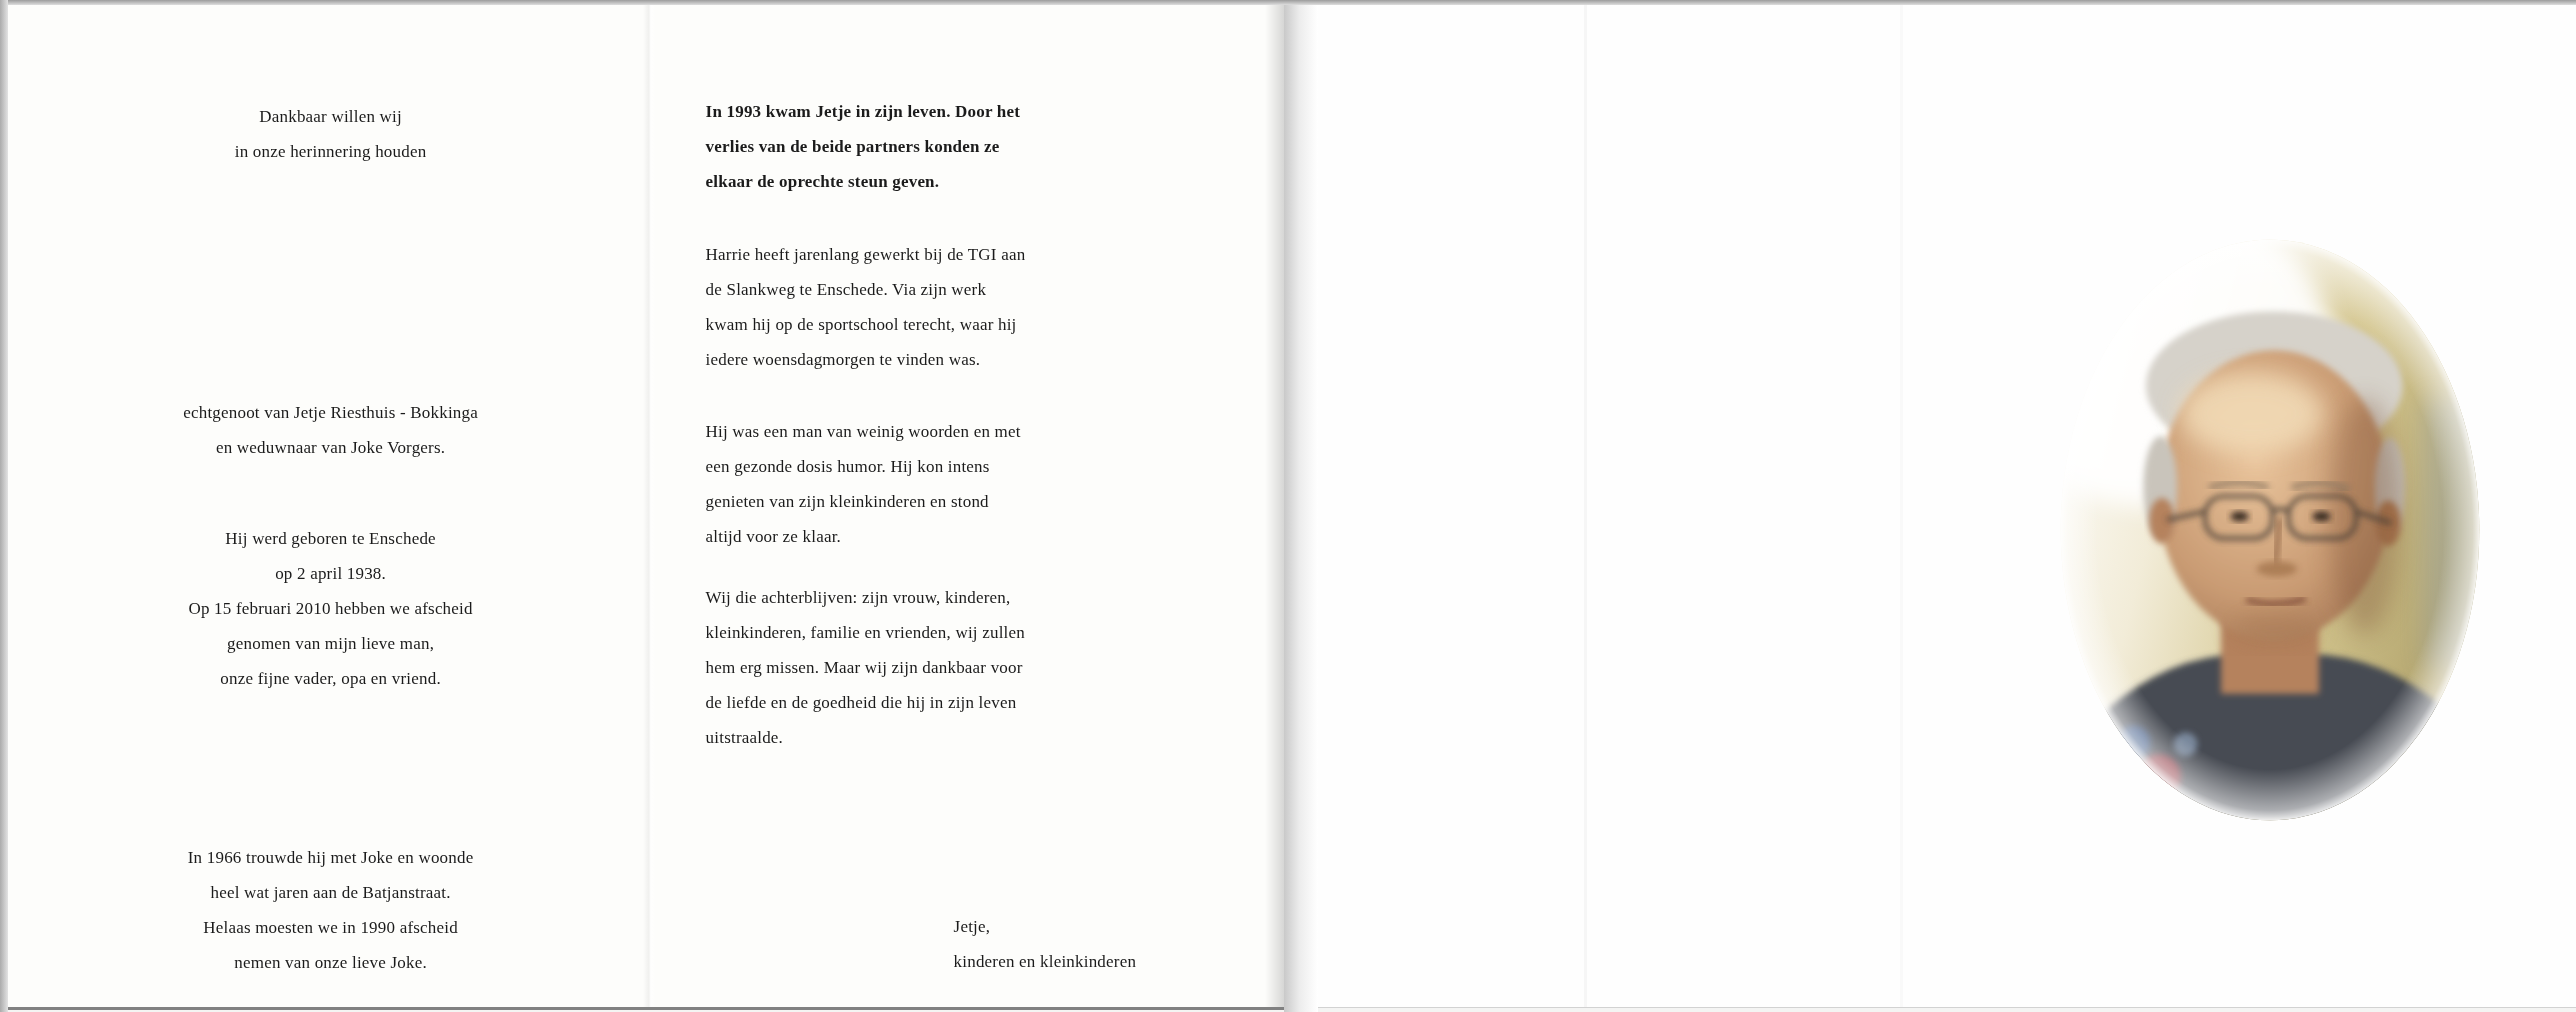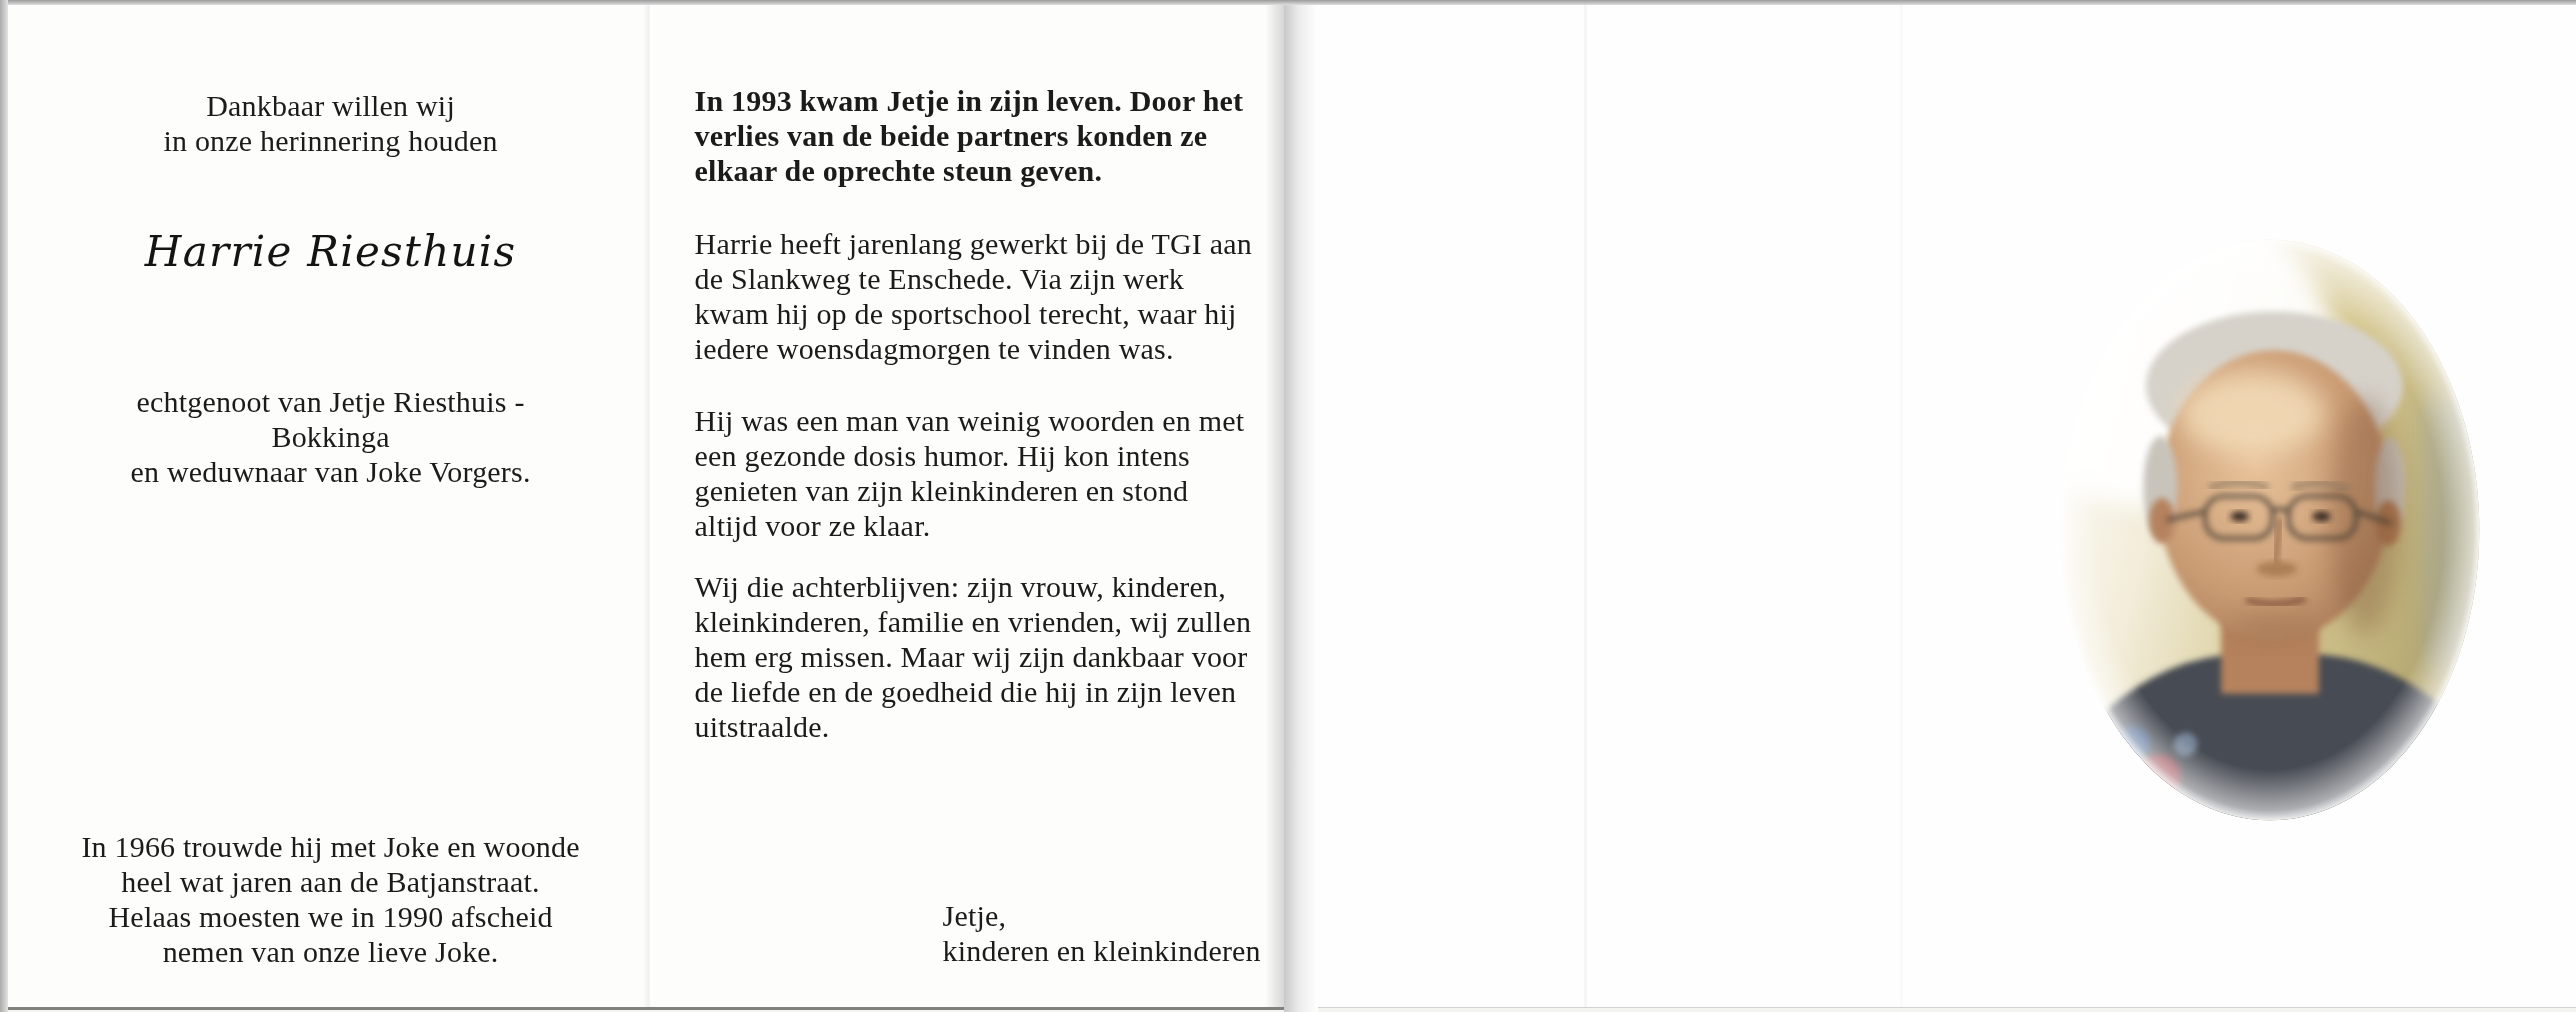--- a/index.html
+++ b/index.html
@@ -24,22 +24,22 @@
     background:linear-gradient(90deg,rgba(0,0,0,0),rgba(0,0,0,0.05) 45%,rgba(255,255,255,0.7) 60%,rgba(0,0,0,0));}
   .streak{position:absolute;top:0;height:100%;background:rgba(0,0,0,0.03);}
   .streak.s1{left:266px;width:3.4px;}
   .streak.s2{left:582px;width:2.5px;background:rgba(0,0,0,0.02);}
 
   .col{position:absolute;top:0;height:100%;}
   .col1{left:68px;width:510px;text-align:center;}
   .col2{left:687px;width:591px;text-align:left;}
 
   .para{
-    position:absolute;left:0;right:0;margin:0;
-    font-size:30px;line-height:35px;
+    position:absolute;left:0;right:0;margin:11px;
+    font-size:17px;line-height:35px;
     white-space:pre-line;letter-spacing:0.2px;
   }
   .p-intro{top:83px;}
   .name{
     position:absolute;top:221px;left:0;right:0;margin:0;
     font-size:42px;line-height:51px;font-weight:normal;font-style:italic;
     font-family:"DejaVu Serif","Liberation Serif",serif;
     letter-spacing:1.3px;color:#141414;
   }
   .p-relation{top:379px;}
@@ -63,23 +63,27 @@
 <div class="scan">
   <div class="edge-top"></div>
   <div class="edge-left"></div>
 
   <div class="page page-left">
     <div class="crease"></div>
 
     <div class="col col1">
       <p class="para p-intro">Dankbaar willen wij
 in onze herinnering houden</p>
-      <h1 class="name">Harrie Riesthuis</h1>
       <p class="para p-relation">echtgenoot van Jetje Riesthuis - Bokkinga
 en weduwnaar van Joke Vorgers.</p>
+      <p class="para p-birth">Hij werd geboren te Enschede
+op 2 april 1938.
+Op 15 februari 2010 hebben we afscheid
+genomen van mijn lieve man,
+onze fijne vader, opa en vriend.</p>
       <p class="para p-marriage">In 1966 trouwde hij met Joke en woonde
 heel wat jaren aan de Batjanstraat.
 Helaas moesten we in 1990 afscheid
 nemen van onze lieve Joke.</p>
     </div>
 
     <div class="col col2">
       <p class="para p-jetje">In 1993 kwam Jetje in zijn leven. Door het
 verlies van de beide partners konden ze
 elkaar de oprechte steun geven.</p>

